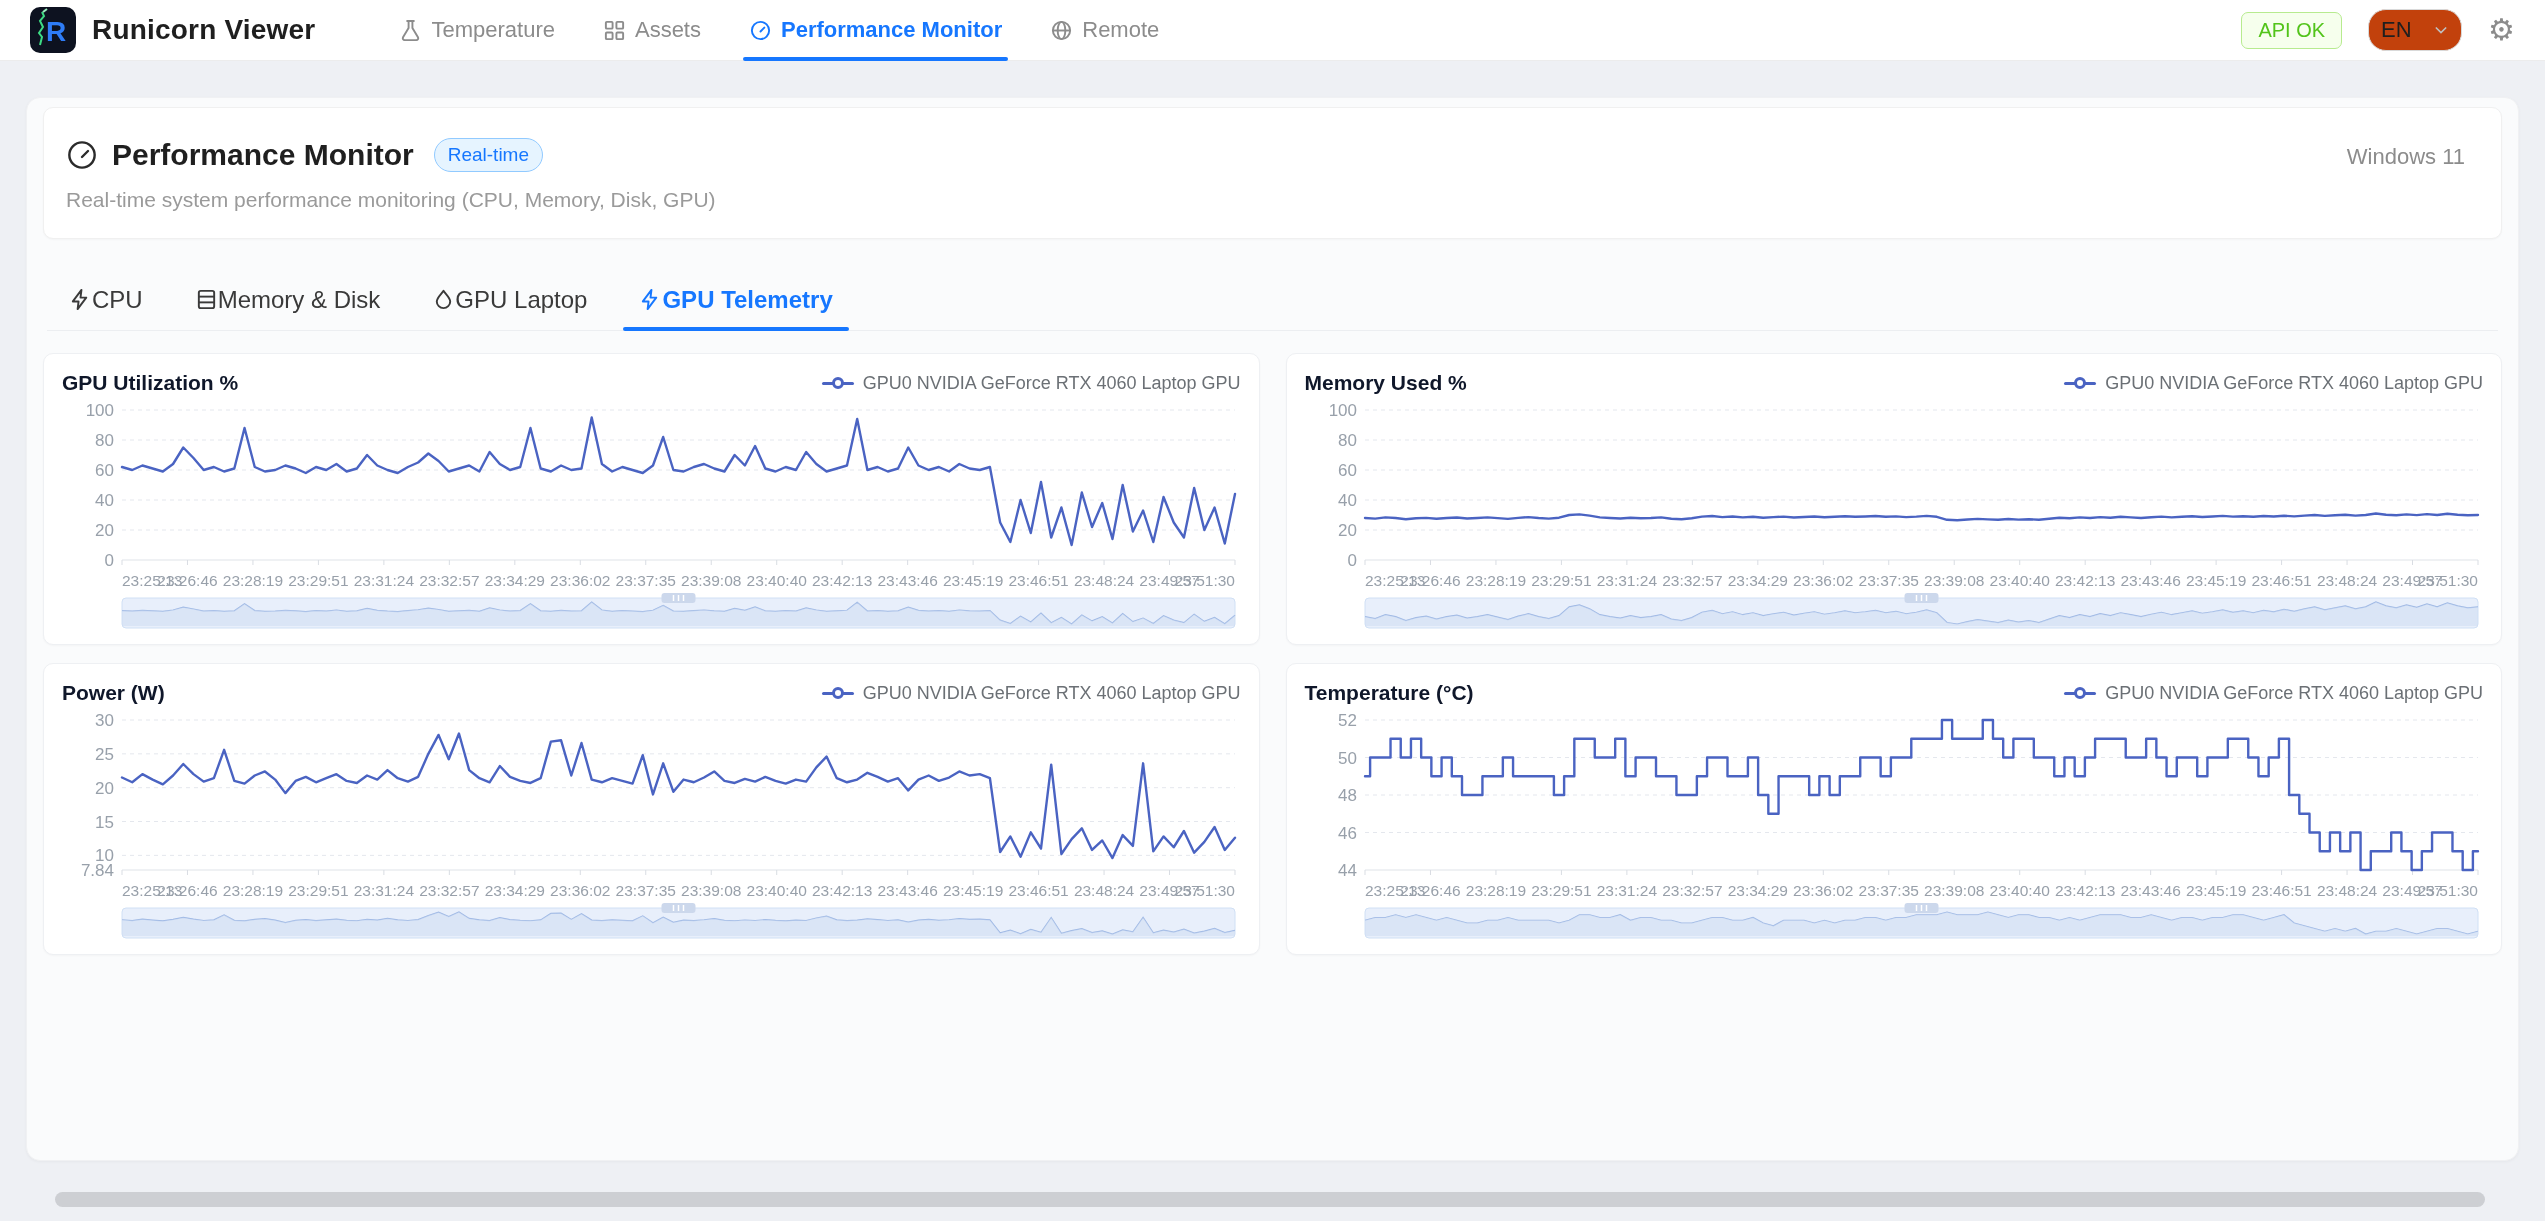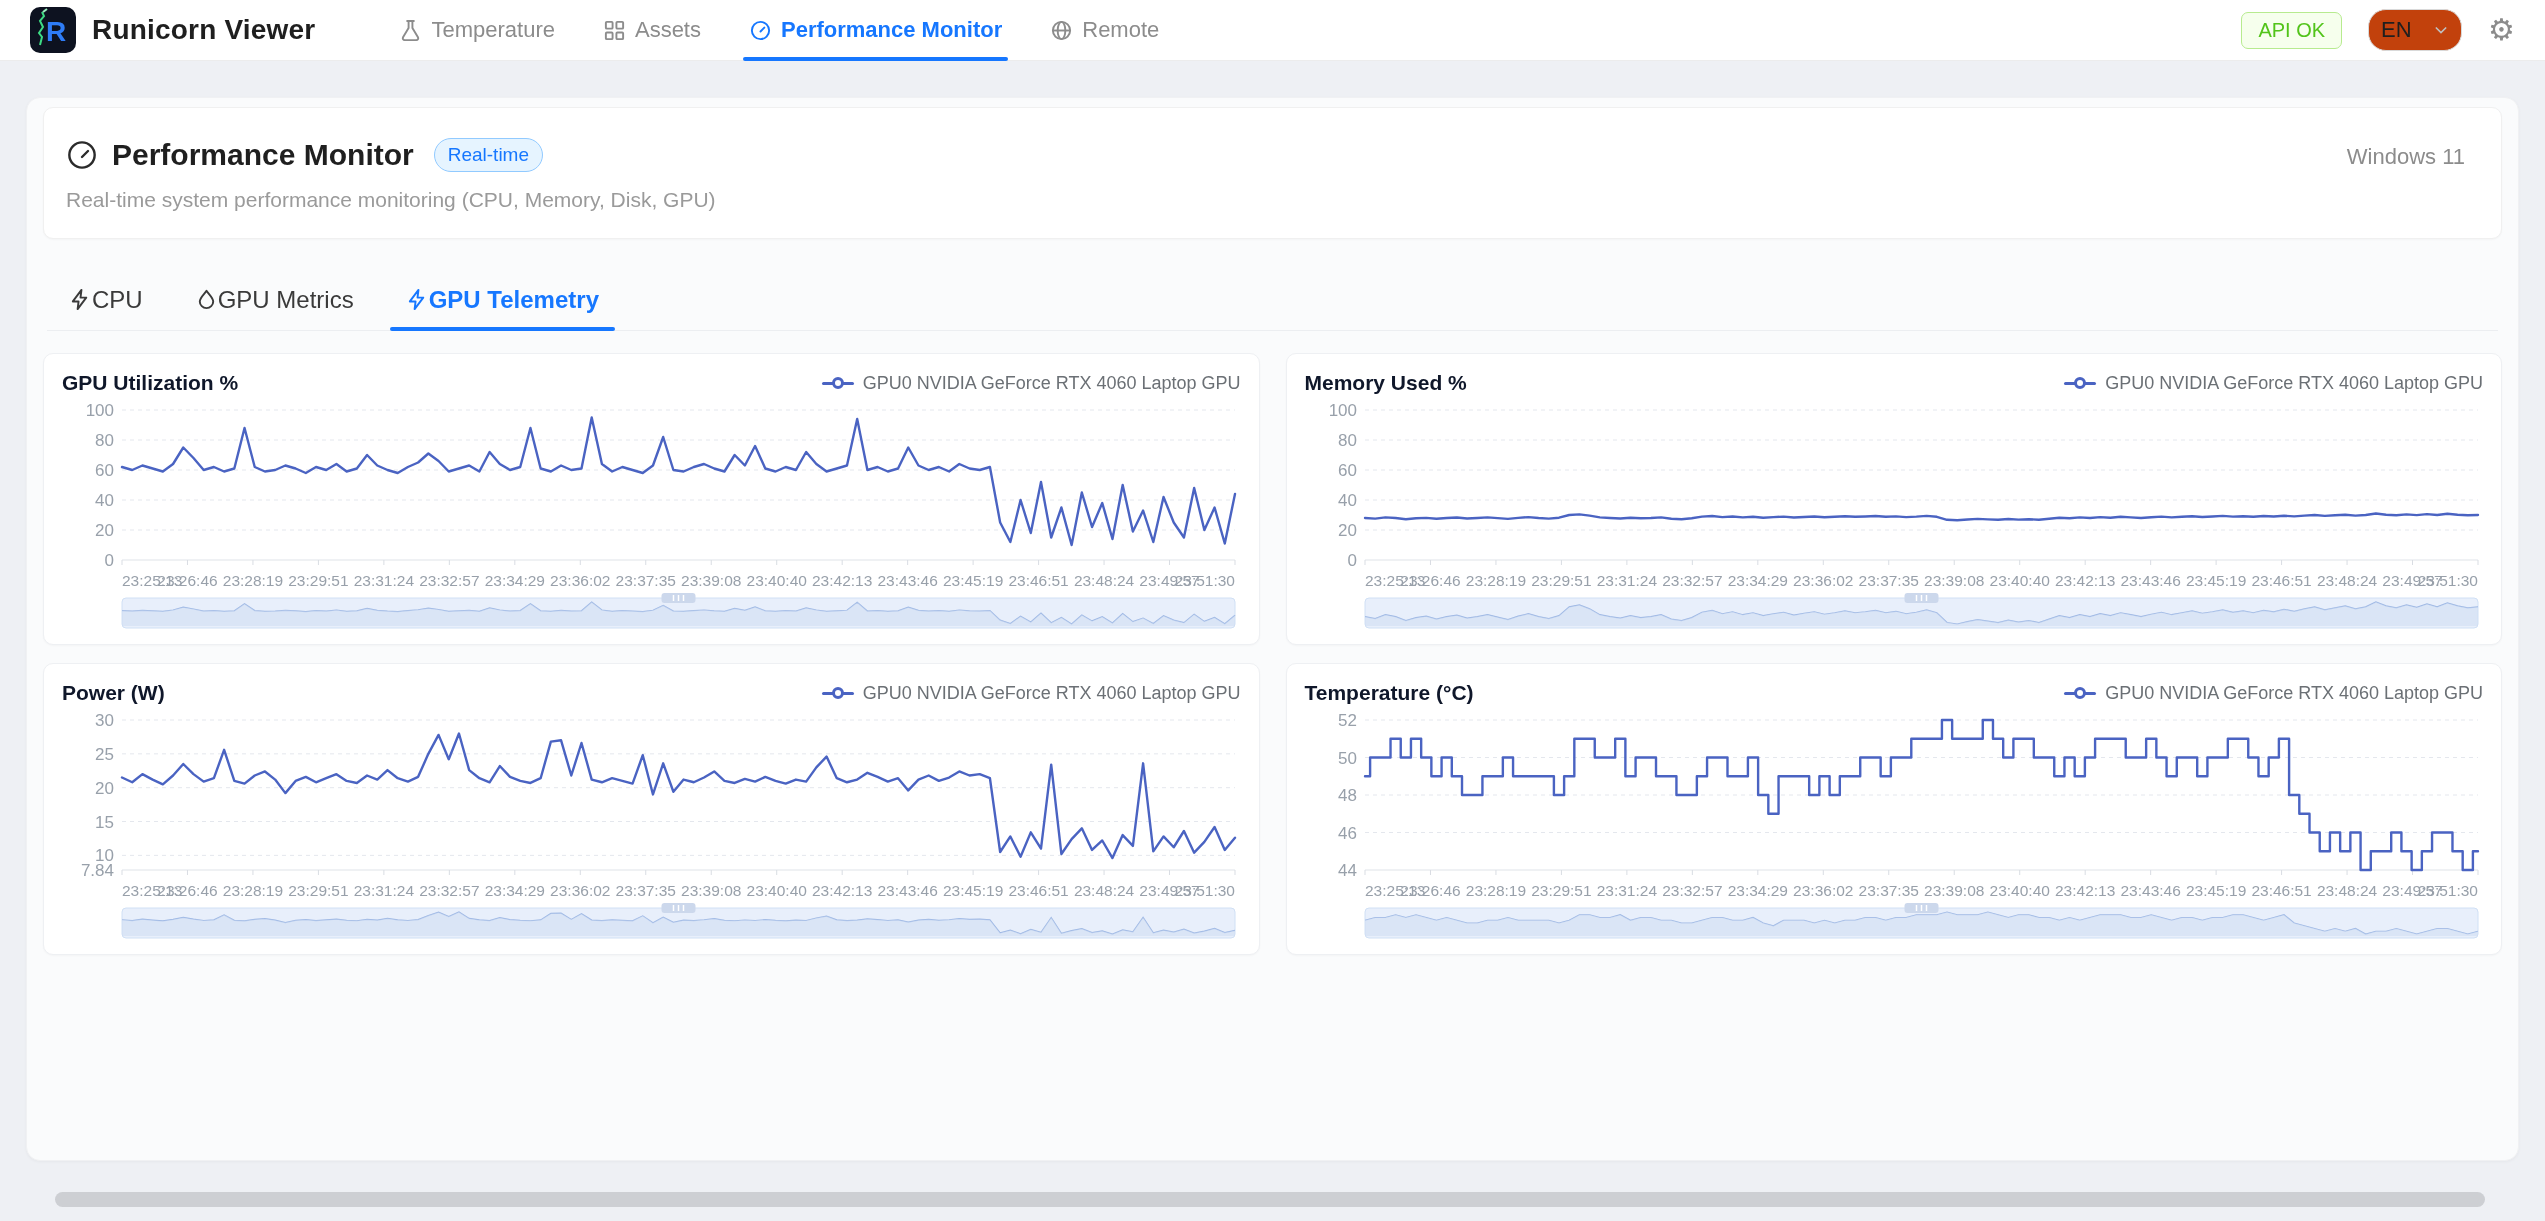--- a/index.html
+++ b/index.html
@@ -188,24 +188,35 @@
   </section>
 
   <div class="tabs-row">
     <div class="tab">
       <svg width="23" height="23" viewBox="0 0 24 24" fill="none" stroke="currentColor" stroke-width="2" stroke-linejoin="round">
         <path d="M13 2L4 14h6l-1 8 9-12h-6l1-8z"></path>
       </svg>
       <span>CPU</span>
     </div>
     <div class="tab">
+      <svg width="23" height="23" viewBox="0 0 24 24" fill="none" stroke="currentColor" stroke-width="2">
+        <rect x="4" y="3" width="16" height="18" rx="2"></rect>
+          <line x1="4" y1="9" x2="20" y2="9"></line>
+          <line x1="4" y1="15" x2="20" y2="15"></line>
+          <line x1="8" y1="6" x2="8" y2="6.01"></line>
+          <line x1="8" y1="12" x2="8" y2="12.01"></line>
+          <line x1="8" y1="18" x2="8" y2="18.01"></line>
+      </svg>
+      <span>Memory &amp; Disk</span>
+    </div>
+    <div class="tab">
       <svg width="23" height="23" viewBox="0 0 24 24" fill="none" stroke="currentColor" stroke-width="2" stroke-linejoin="round">
         <path d="M12 3c3 4 7 7.5 7 11a7 7 0 1 1-14 0c0-3.5 4-7 7-11z"></path>
       </svg>
-      <span>GPU Metrics</span>
+      <span>GPU Laptop</span>
     </div>
     <div class="tab active">
       <svg width="23" height="23" viewBox="0 0 24 24" fill="none" stroke="currentColor" stroke-width="2" stroke-linejoin="round">
         <path d="M13 2L4 14h6l-1 8 9-12h-6l1-8z"></path>
       </svg>
       <span>GPU Telemetry</span>
     </div>
   </div>
 
   <div class="charts-grid">

